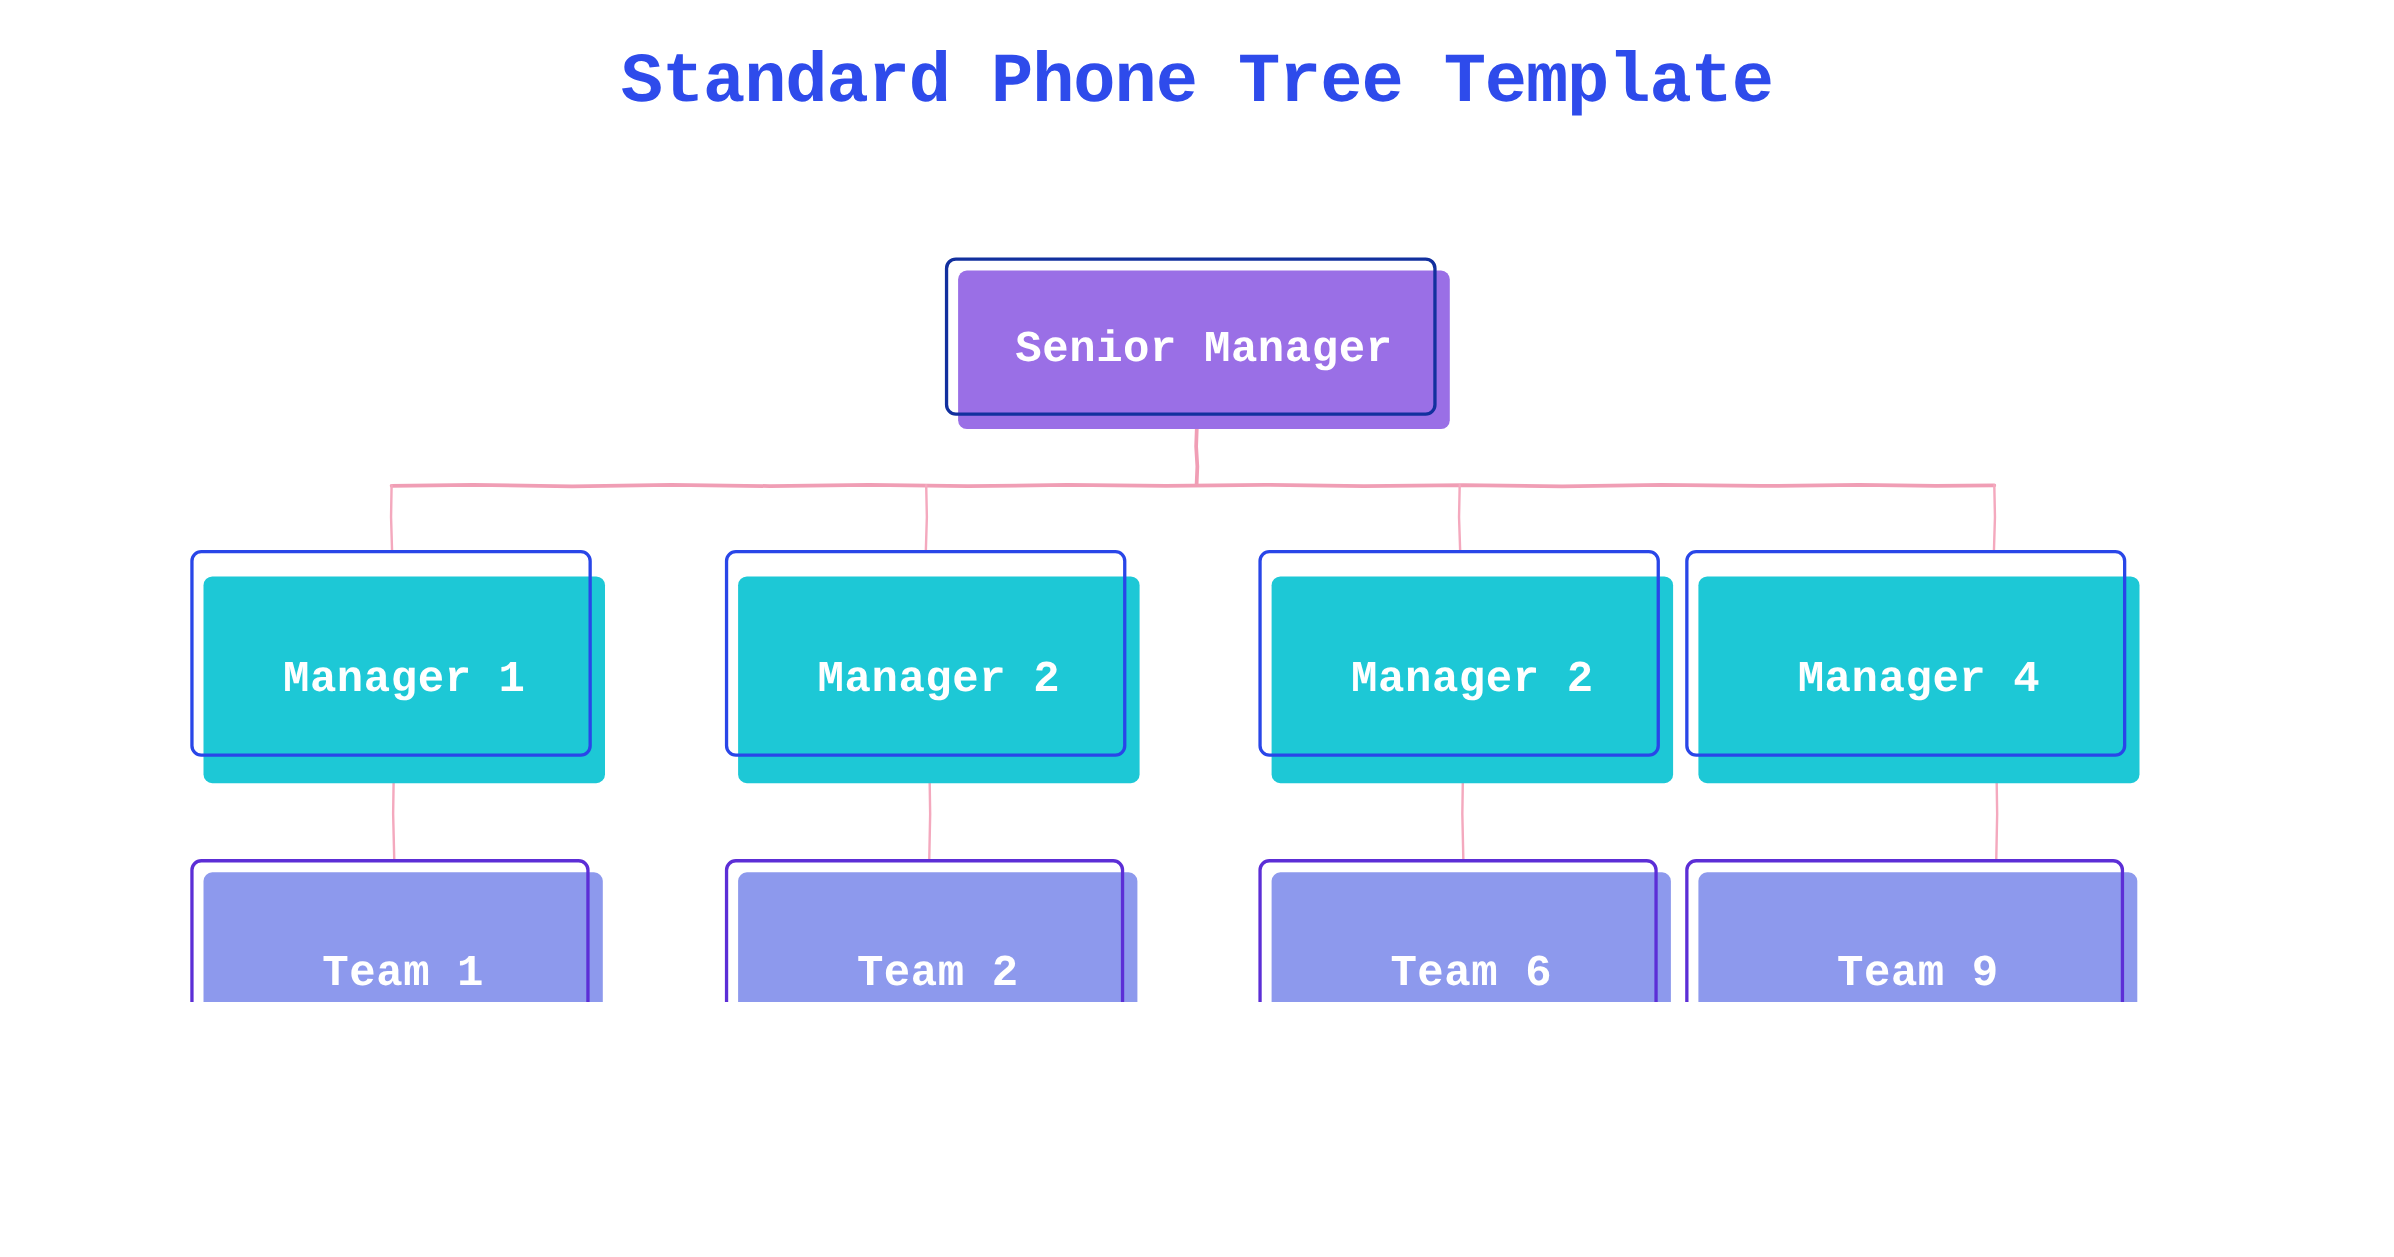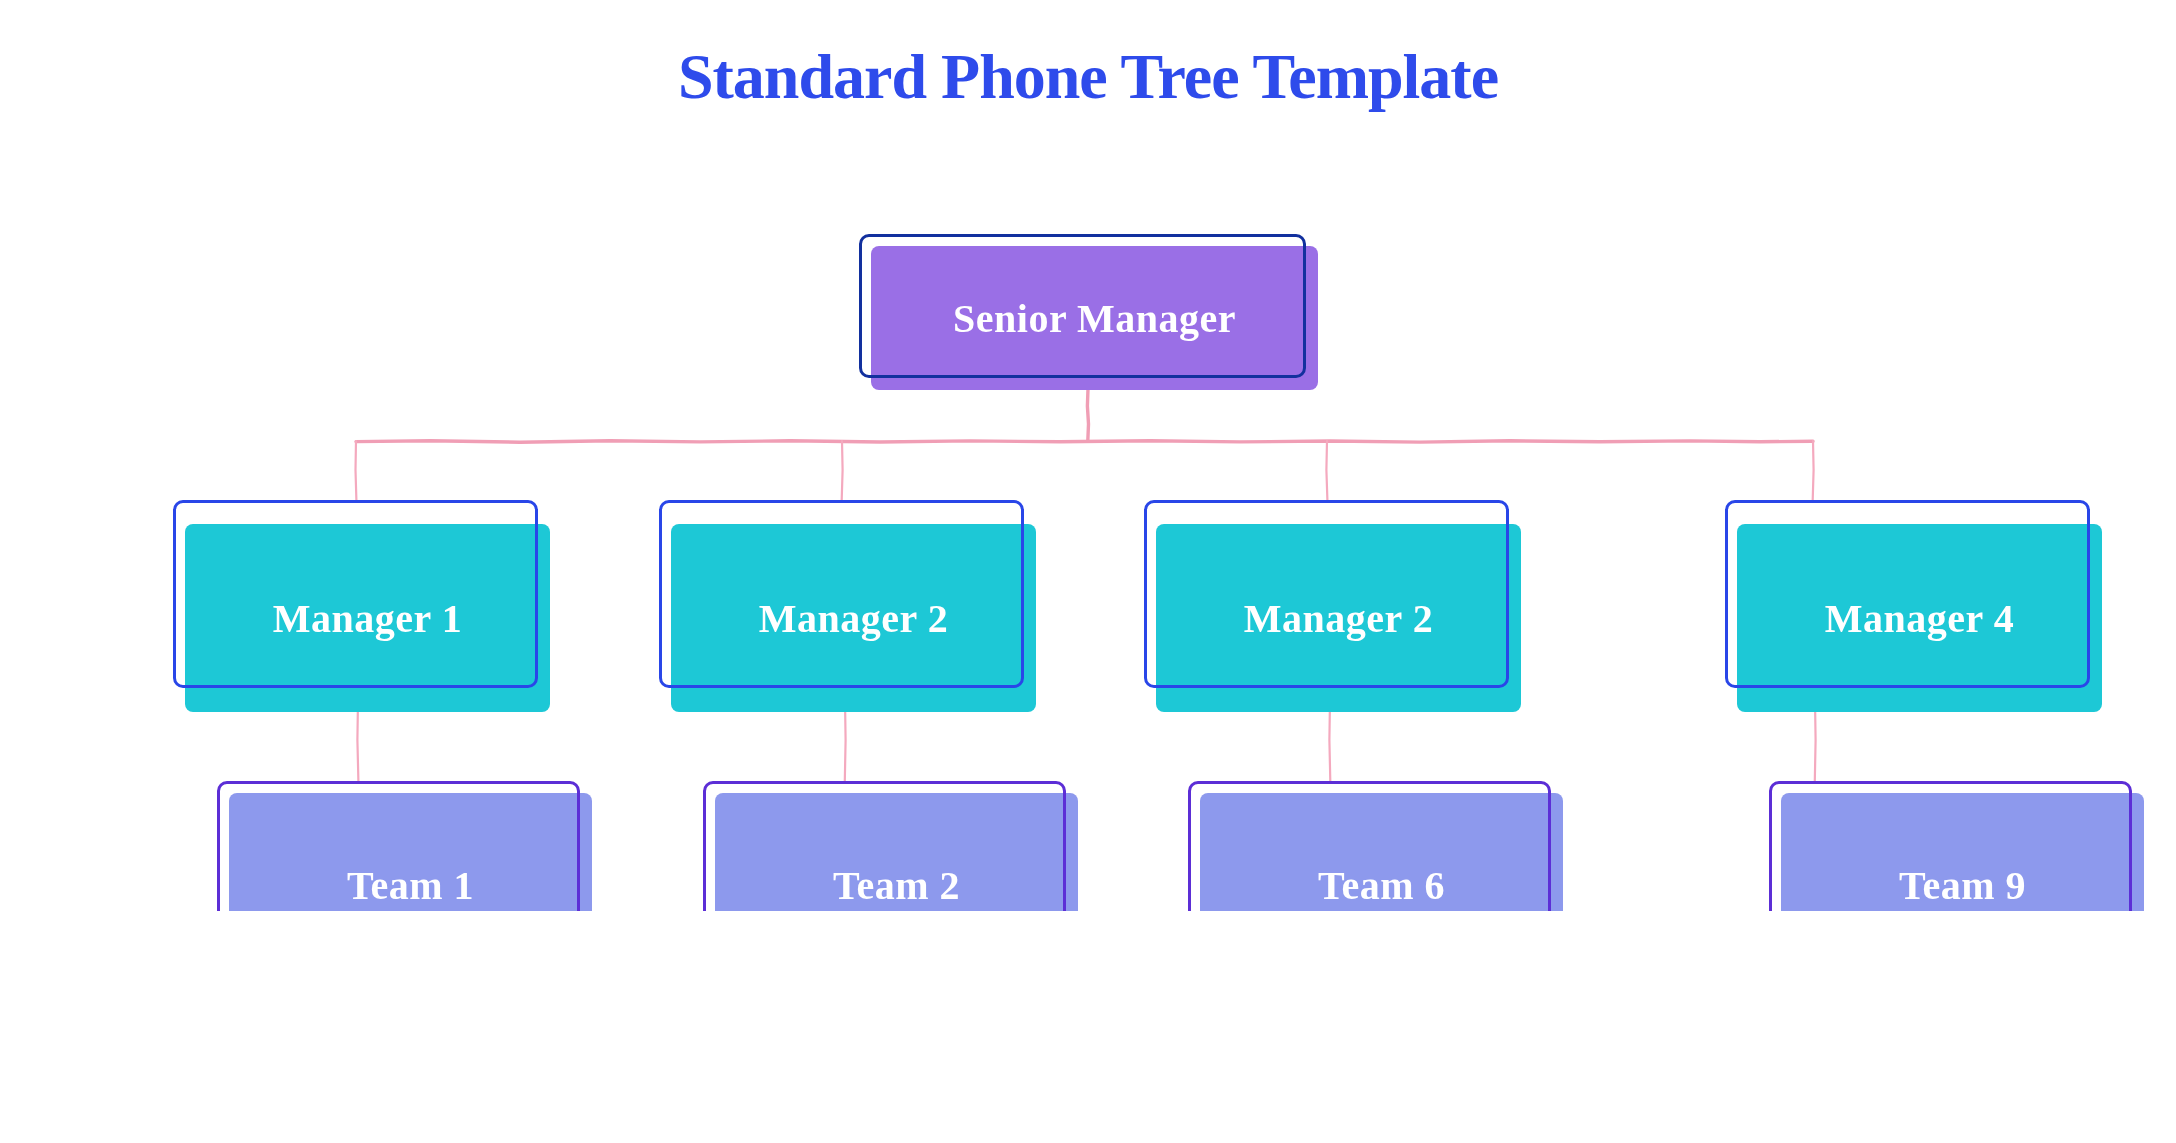--- a/index.html
+++ b/index.html
@@ -1,21 +1,21 @@
 <!DOCTYPE html>
 <html style="--title: #2E4BEB; --connector: #F09EB5; --connector-light: #F4A9BE; --root-fill: #9A6FE6; --root-outline: #12309E; --manager-fill: #1DC8D6; --manager-outline: #2946E8; --team-fill: #8D99ED; --team-outline: #5C2ED6;"><head>
 <meta charset="utf-8">
 <style>
   html,body{margin:0;padding:0;background:#ffffff;}
   #canvas{
     position:relative;
     width:2176px;height:911px;
     background:#ffffff;
     overflow:hidden;
-    font-family:Liberation Serif, serif;
+    font-family:Liberation Mono, monospace;
   }
   
   #title{
     position:absolute;
     top:40px;left:0;width:2176px;
     margin:0;
     text-align:center;
     font-size:64px;
     font-weight:bold;
     letter-spacing:-1px;
@@ -46,27 +46,27 @@
     font-weight:bold;
     letter-spacing:0.5px;
     white-space:nowrap;
   }
   .root-node{left:859px;top:234px;width:447px;height:144px;}
   .root-node .fill{background:var(--root-fill);}
   .root-node .outline{border-color:var(--root-outline);}
   .manager-node{top:500px;width:365px;height:188px;}
   .manager-node .fill{background:var(--manager-fill);margin-top:12px;}
   .manager-node .outline{border-color:var(--manager-outline);}
-  .team-node{top:781px;width:363px;height:185px;margin-left:44px;}
+  .team-node{top:781px;width:363px;height:185px;}
   .team-node .fill{background:var(--team-fill);}
   .team-node .outline{border-color:var(--team-outline);}
   .col1{left:173px;}
   .col2{left:659px;}
   .col3{left:1144px;}
-  .col4{left:1725px;}
+  .col4{left:1532px;padding-left:36px;}
 </style>
 </head>
 <body>
 
 <div id="canvas">
 
   <h1 id="title">Standard Phone Tree Template</h1>
 
   <svg id="wires" viewBox="0 0 2176 1143" xmlns="http://www.w3.org/2000/svg">
 

